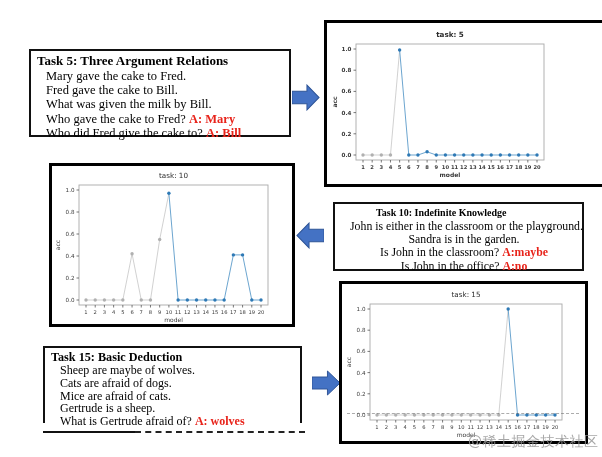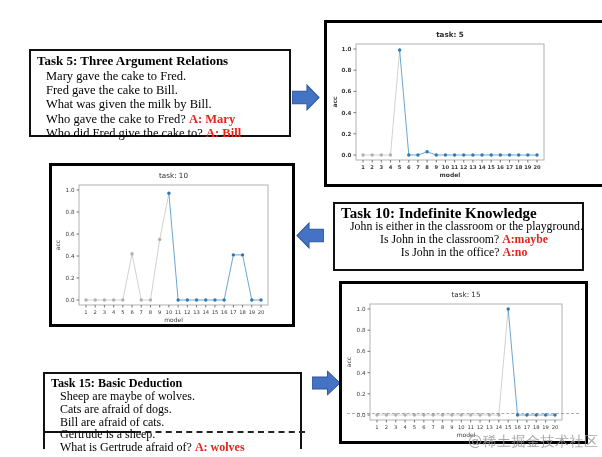--- a/index.html
+++ b/index.html
@@ -19,23 +19,23 @@
     position:absolute;background:#ffffff;border:3px solid #000;
   }
   .chartbox svg{display:block;}
   .chart-svg text{font-family:"DejaVu Sans","Liberation Sans",sans-serif;}
   .arrow{position:absolute;}
   .arrow polygon{fill:var(--arrow-fill,#4472c4);stroke:var(--arrow-stroke,#2f5597);stroke-width:1;}
   #box1{left:29px;top:49px;width:262px;height:88px;font-size:12.5px;}
   #box1 .box-title{font-size:13px;line-height:16px;}
   #box1 .tline{line-height:14.2px;}
   #box2{left:333px;top:202px;width:251px;height:69px;font-size:11.8px;}
-  #box2 .box-title{font-size:15px;line-height:14px;}
+  #box2 .box-title{font-size:10px;line-height:14px;margin-left:35px;}
   #box2 .tline{line-height:13.2px;text-align:center;}
-  #box3{left:43px;top:372px;width:259px;height:77px;font-size:12px;border-bottom:none;}
+  #box3{left:43px;top:346px;width:259px;height:77px;font-size:12px;border-bottom:none;}
   #box3 .box-title{font-size:12.2px;line-height:14px;}
   #box3 .tline{line-height:12.8px;}
   #chartA{left:324px;top:20px;width:299px;height:167px;font-weight:bold;}
   #chartB{left:49px;top:163px;width:246px;height:164px;}
   #chartC{left:339px;top:281px;width:249px;height:163px;}
   #arrow1{left:292px;top:84px;width:28px;height:27px;}
   #arrow2{left:296px;top:222px;width:28px;height:27px;}
   #arrow3{left:312px;top:370px;width:29px;height:26px;}
   .dash-solid{position:absolute;left:43px;top:431px;width:92px;height:0;border-top:2px solid #111;z-index:5;}
   .dash-dashed{position:absolute;left:135px;top:431px;width:170px;height:0;border-top:2px dashed #222;z-index:5;}
@@ -267,31 +267,32 @@
   </div>
 
   <svg id="arrow2" class="arrow" viewBox="0 0 30 26" preserveAspectRatio="none">
     <polygon points="30,7 14,7 14,1 1,13 14,25 14,19 30,19"></polygon>
   </svg>
 
   <div id="box2" class="textbox">
     <div class="box-title">Task 10: Indefinite Knowledge</div>
     <div class="box-lines">
         <div class="tline"><span>John is either in the classroom or the playground.</span></div>
+        <div class="tline"><span>Sandra is in the garden.</span></div>
         <div class="tline"><span>Is John in the classroom? </span><span class="ans">A:maybe</span></div>
         <div class="tline"><span>Is John in the office? </span><span class="ans">A:no</span></div>
       </div>
   </div>
 
   <div id="box3" class="textbox">
     <div class="box-title">Task 15: Basic Deduction</div>
     <div class="box-lines">
         <div class="tline"><span>Sheep are maybe of wolves.</span></div>
         <div class="tline"><span>Cats are afraid of dogs.</span></div>
-        <div class="tline"><span>Bill are afraid of cats.</span></div>
+        <div class="tline"><span>Mice are afraid of cats.</span></div>
         <div class="tline"><span>Gertrude is a sheep.</span></div>
         <div class="tline"><span>What is Gertrude afraid of? </span><span class="ans">A: wolves</span></div>
       </div>
   </div>
   <div class="dash-solid"></div>
   <div class="dash-dashed"></div>
 
   <svg id="arrow3" class="arrow" viewBox="0 0 30 26" preserveAspectRatio="none">
     <polygon points="0,7 16,7 16,1 29,13 16,25 16,19 0,19"></polygon>
   </svg>

